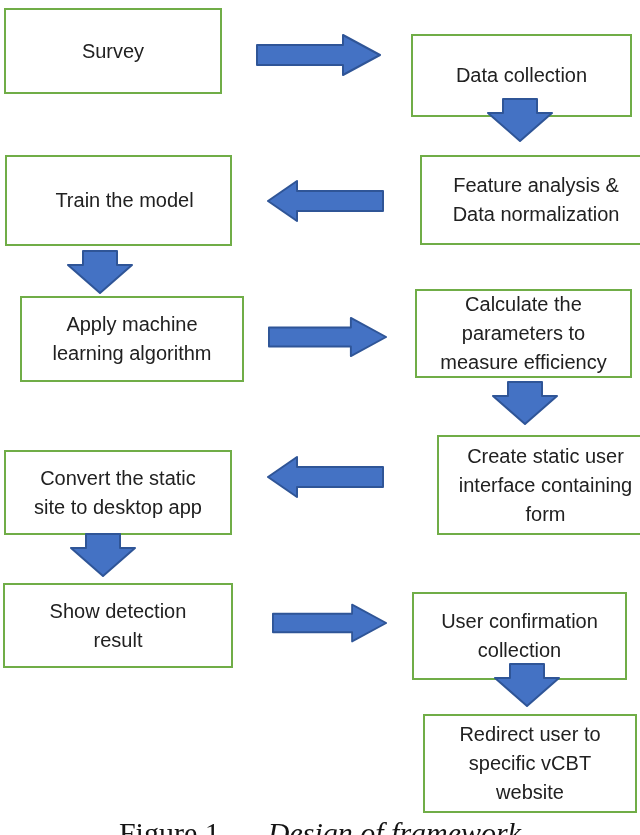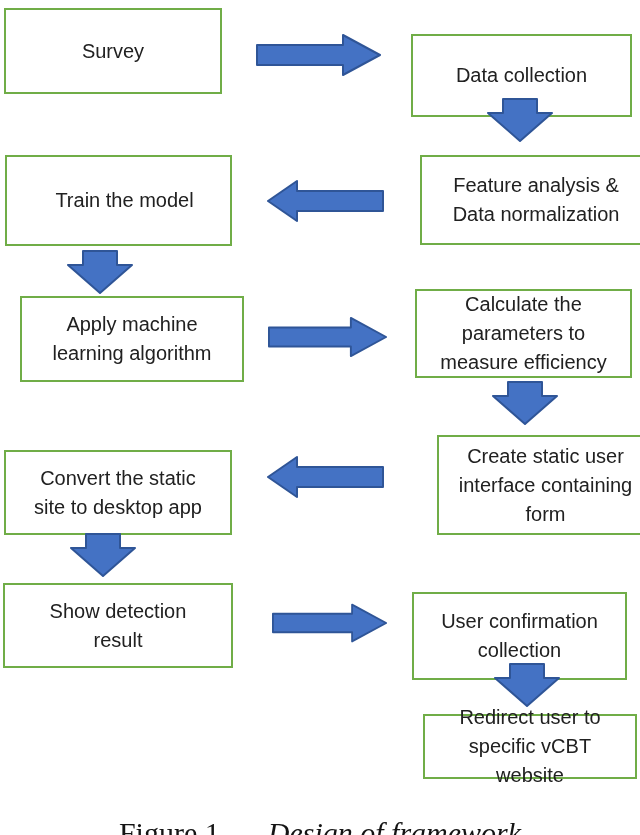--- a/index.html
+++ b/index.html
@@ -34,21 +34,21 @@
   #box-survey            { left: 4px;   top: 8px;   width: 218px; height: 86px; }
   #box-data-collection   { left: 411px; top: 5px;   width: 221px; height: 83px; margin-top: 29px; }
   #box-train-model       { left: 5px;   top: 155px; width: 227px; height: 91px; padding-left: 12px; }
   #box-feature-analysis  { left: 420px; top: 155px; width: 232px; height: 90px; }
   #box-apply-ml          { left: 2px;   top: 296px; width: 224px; height: 86px; margin-left: 18px; }
   #box-calculate-params  { left: 415px; top: 289px; width: 217px; height: 89px; justify-content: center; }
   #box-convert-static    { left: 4px;   top: 450px; width: 228px; height: 85px; }
   #box-create-ui         { left: 437px; top: 435px; width: 217px; height: 100px; }
   #box-show-detection    { left: 3px;   top: 583px; width: 230px; height: 85px; }
   #box-user-confirmation { left: 412px; top: 572px; width: 215px; height: 88px; margin-top: 20px; }
-  #box-redirect-user     { left: 423px; top: 714px; width: 214px; height: 65px; }
+  #box-redirect-user     { left: 423px; top: 714px; width: 214px; height: 99px; }
 
   
   #arrow-right-1 { left: 256px; top: 34px;  width: 126px; height: 42px; }
   #arrow-down-1  { left: 486px; top: 98px;  width: 68px;  height: 44px; }
   #arrow-left-1  { left: 266px; top: 180px; width: 118px; height: 42px; }
   #arrow-down-2  { left: 66px;  top: 250px; width: 68px;  height: 44px; }
   #arrow-right-2 { left: 268px; top: 316px; width: 120px; height: 42px; }
   #arrow-down-3  { left: 491px; top: 381px; width: 68px;  height: 44px; }
   #arrow-left-2  { left: 266px; top: 456px; width: 118px; height: 42px; }
   #arrow-down-4  { left: 69px;  top: 533px; width: 68px;  height: 44px; }

